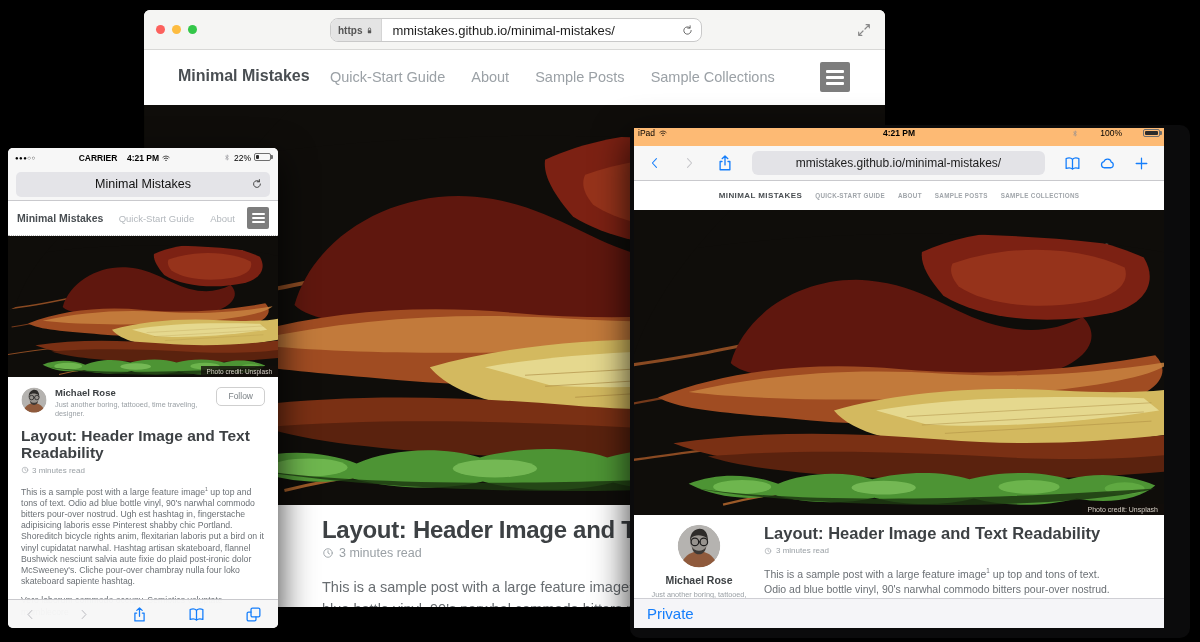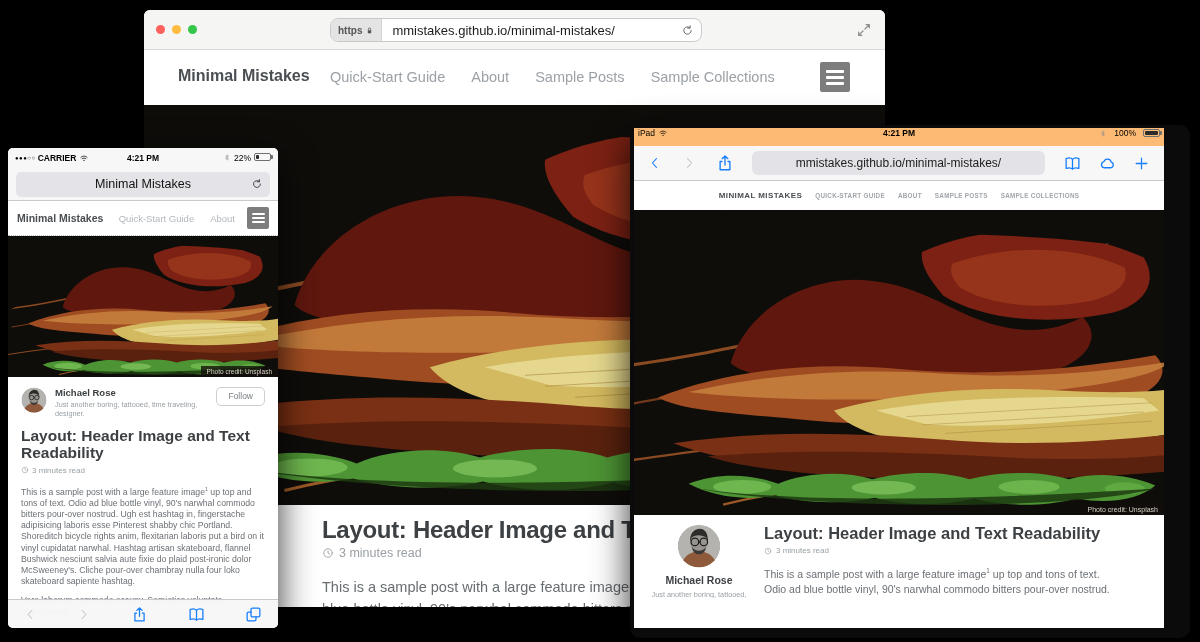--- a/index.html
+++ b/index.html
@@ -47,21 +47,21 @@
   .mac-credit{font-size:8px;}
   .mac-content{padding:12px 0 0 178px;width:700px;height:102px;overflow:hidden;}
   .mac-title{font-size:24px;line-height:1.05;font-weight:bold;color:#3d4144;letter-spacing:-.3px;white-space:nowrap;}
   .mac-meta{gap:5px;font-size:12.5px;margin-top:4px;}
   .mac-body{margin-top:12px;font-size:14.5px;line-height:22px;color:#686d71;width:524px;}
 
   
   .iphone{position:absolute;left:8px;top:148px;width:270px;height:480px;background:#fff;border-radius:5px;
           overflow:hidden;z-index:3;box-shadow:0 12px 36px rgba(0,0,0,.8);}
   .ip-status{height:20px;background:#f7f7f7;display:flex;align-items:center;padding:0 7px;font-size:8.5px;
-             color:#000;position:relative;}
+             color:#000;position:relative;gap:41px;}
   .ip-sig{font-size:6px;letter-spacing:.5px;}
   .ip-carrier{font-weight:bold;margin:0 3px 0 2px;}
   .ip-time{position:absolute;left:50%;transform:translateX(-50%);font-weight:bold;}
   .ip-right{margin-left:auto;display:flex;gap:3px;}
   .ip-batt{width:17px;height:8px;}
   .b22 i{width:22%;} .b100 i{width:100%;}
   .ip-address{height:33px;background:#f7f7f7;border-bottom:1px solid #c9c9cd;display:flex;align-items:center;padding:4px 8px;}
   .ip-field{flex:1;height:25px;background:#e4e4e8;border-radius:5px;position:relative;display:flex;
             align-items:center;justify-content:center;font-size:12.5px;color:#111;}
   .ip-field .rel{position:absolute;right:7px;color:#333;}
@@ -89,21 +89,21 @@
               border-top:1px solid #c9c9cd;display:flex;align-items:center;justify-content:space-between;padding:0 16px;}
   .tb-gray{color:#b9b9be;} .tb-blue{color:#157efb;}
 
   
   .ipad{position:absolute;left:630px;top:125px;width:560px;height:513px;background:#0b0b0c;border-radius:10px;
         overflow:hidden;z-index:2;box-shadow:0 12px 36px rgba(0,0,0,.8);}
   .ipad-screen{position:absolute;left:4px;top:3px;width:530px;height:500px;background:#fff;overflow:hidden;}
   .pad-status{height:18px;background:#fdba74;display:flex;align-items:flex-start;padding:0 4px;font-size:8.5px;
               color:#000;position:relative;}
   .pad-time{position:absolute;left:50%;transform:translateX(-50%);font-weight:bold;}
-  .pad-right{margin-left:auto;display:flex;align-items:center;gap:7px;}
+  .pad-right{margin-left:auto;display:flex;align-items:center;gap:21px;}
   .pad-toolbar{height:35px;background:#f7f7f7;border-bottom:1px solid #c9c9cd;display:flex;align-items:center;padding:0 14px;}
   .pad-fwd{margin-left:20px;color:#c5c5c9;}
   .pad-share{margin-left:20px;}
   .pad-field{flex:1;margin:0 18px;height:24px;background:#e3e3e7;border-radius:6px;display:flex;
              align-items:center;justify-content:center;font-size:12px;color:#1c1c1c;}
   .pad-icons{display:flex;align-items:center;gap:15px;}
   .pad-nav{height:29px;background:#fff;display:flex;align-items:center;justify-content:center;gap:13px;white-space:nowrap;}
   .pad-brand{font-size:8px;font-weight:bold;color:#494e52;text-transform:uppercase;letter-spacing:.4px;}
   .pad-link{font-size:6.3px;font-weight:bold;color:#a0a5aa;text-transform:uppercase;letter-spacing:.3px;}
   .pad-hero{height:305px;}
@@ -423,16 +423,19 @@
             <svg class="ic" width="8" height="8" viewBox="0 0 24 24">
                 <use href="#i-clock"></use>
               </svg>
             <span>3 minutes read</span>
           </div>
           <div class="pad-body">
             <span>This is a sample post with a large feature image</span><sup>1</sup><span> up top and tons of text. Odio ad blue bottle vinyl, 90's narwhal commodo bitters pour-over nostrud. Ugh est hashtag in, fingerstache adipisicing laboris esse Pinterest shabby chic Portland. Shoreditch bicycle rights anim, flexitarian laboris put a bird on it vinyl cupidatat narwhal. Hashtag artisan skateboard, flannel Bushwick nesciunt salvia aute fixie do plaid post-ironic dolor McSweeney's. Cliche pour-over chambray nulla four loko skateboard sapiente hashtag.</span>
           </div>
         </div>
       </div>
+      <div class="pad-private">
+        <span>Private</span>
+      </div>
     </div>
   </div>
 
 </div>
 
 </body></html>

